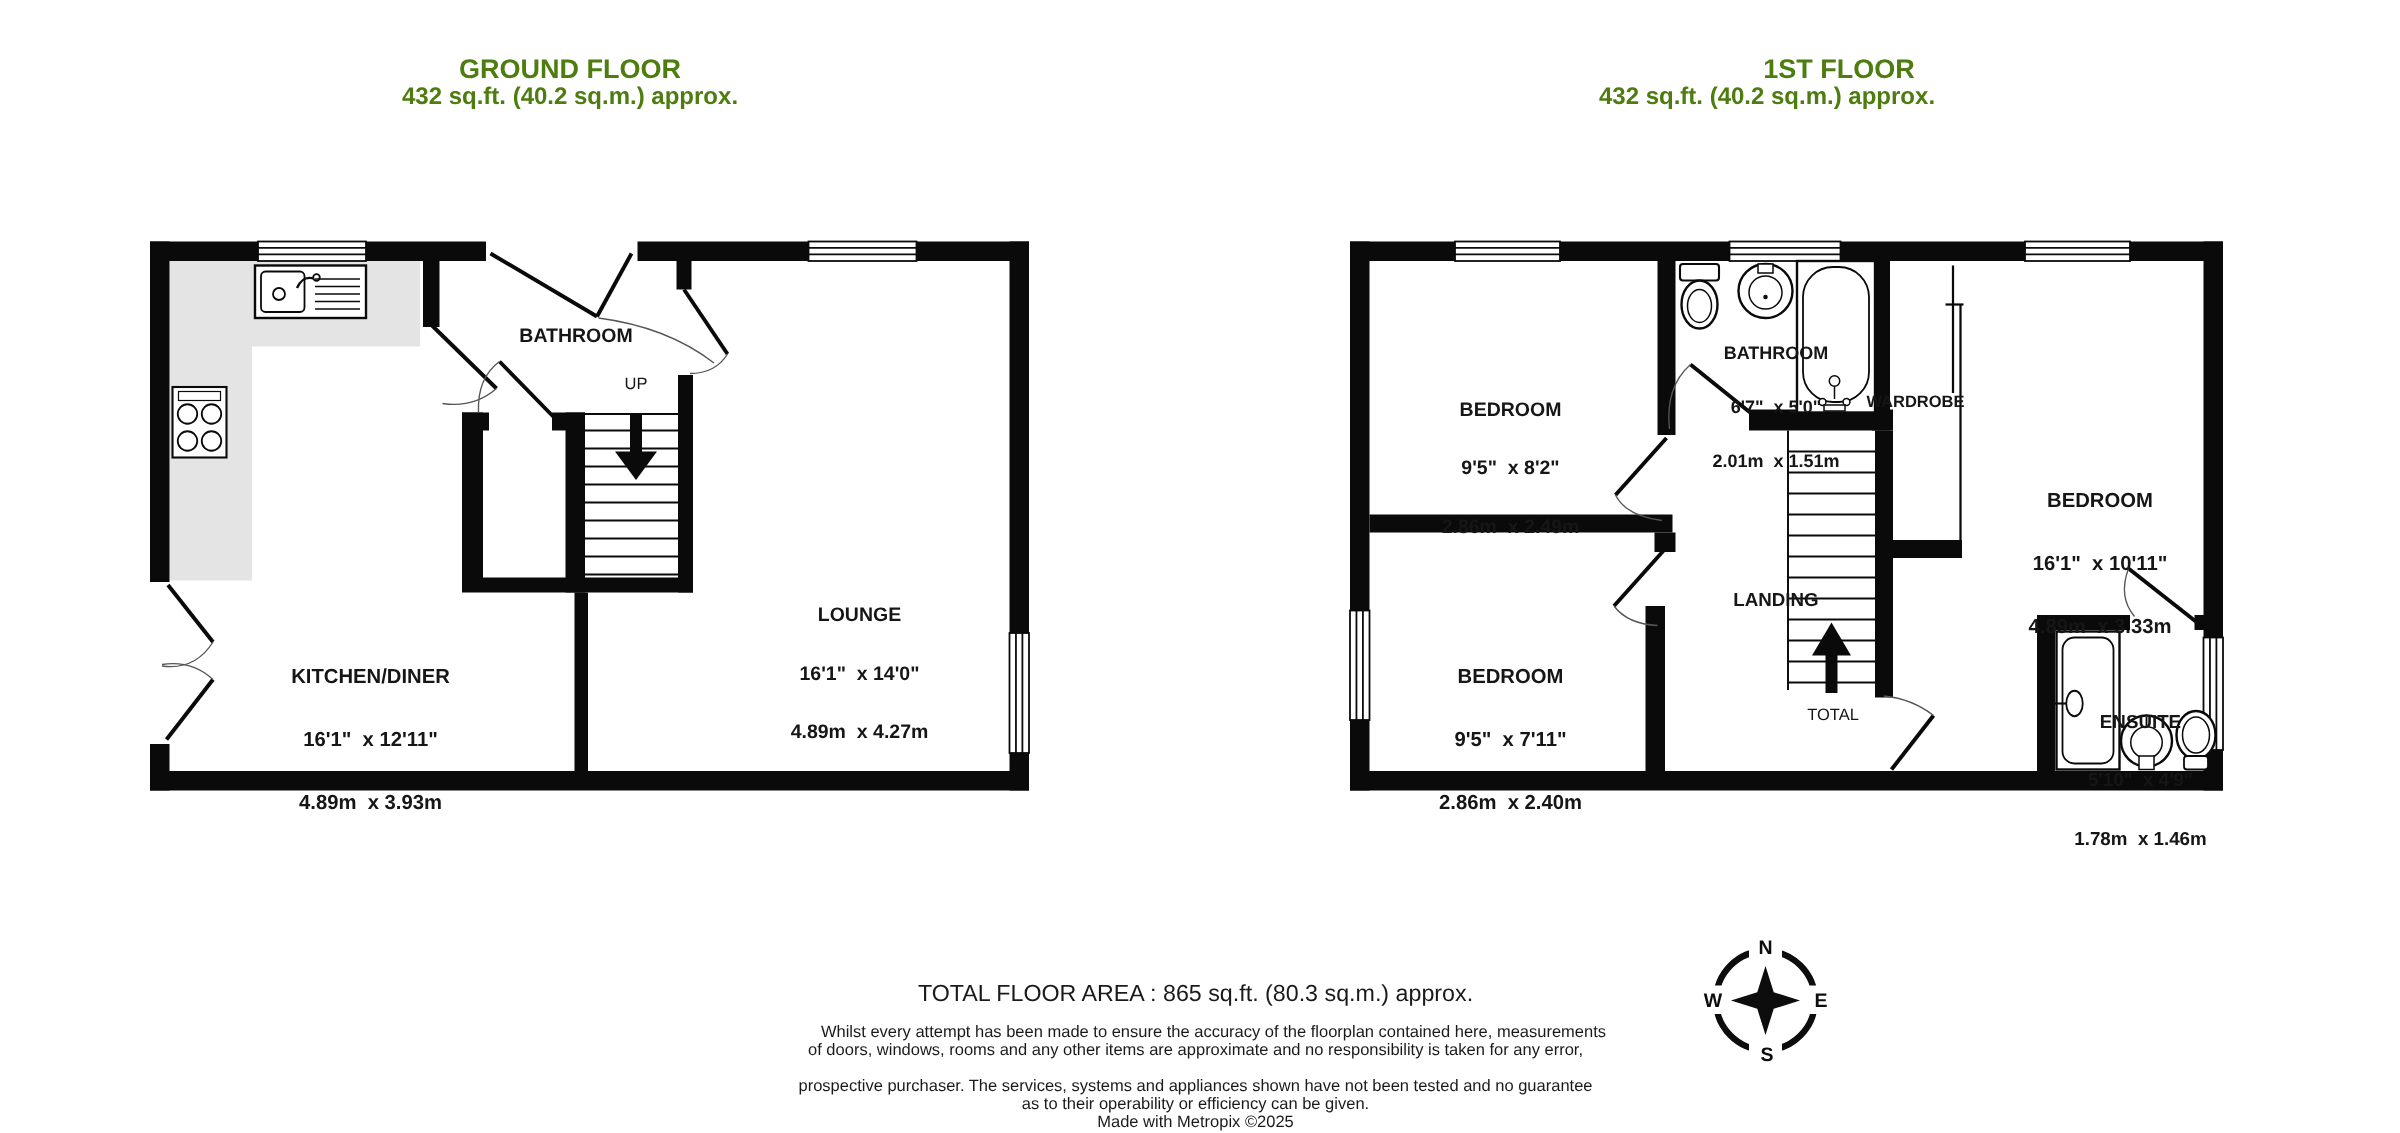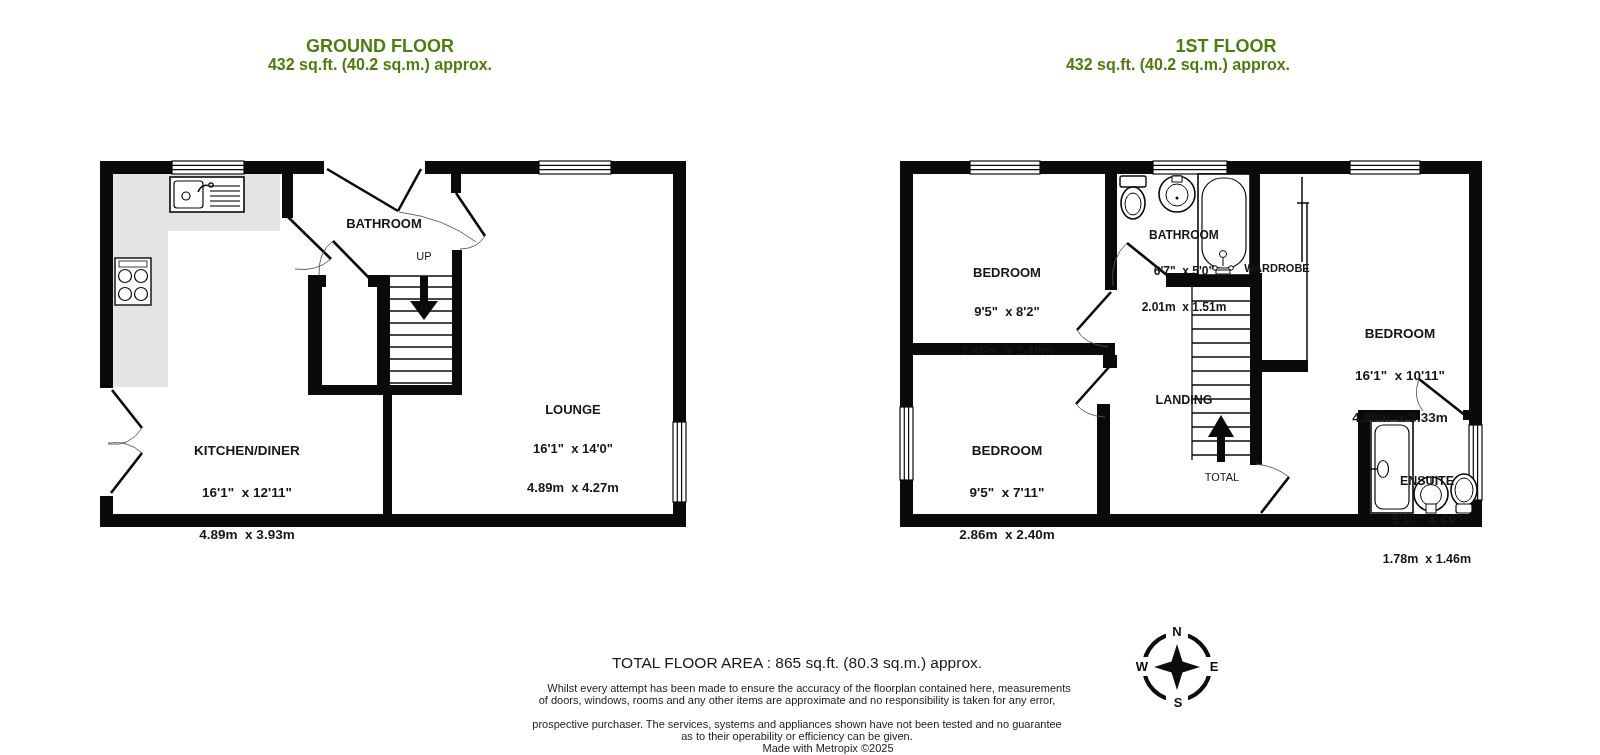--- a/index.html
+++ b/index.html
@@ -327,20 +327,20 @@
     <div>ENSUITE</div>
     <div>5'10"  x 4'9"</div>
     <div>1.78m  x 1.46m</div>
   </div>
 
   <div class="footer-line" style="left:797px;top:654px;font-size:15.5px;">TOTAL FLOOR AREA : 865 sq.ft. (80.3 sq.m.) approx.</div>
   <div class="footer-line" style="left:797px;top:682px;font-size:11px;line-height:12px;margin-left:12px;">Whilst every attempt has been made to ensure the accuracy of the floorplan contained here, measurements</div>
   <div class="footer-line" style="left:797px;top:694px;font-size:11px;line-height:12px;">of doors, windows, rooms and any other items are approximate and no responsibility is taken for any error,</div>
   <div class="footer-line" style="left:797px;top:718px;font-size:11px;line-height:12px;">prospective purchaser. The services, systems and appliances shown have not been tested and no guarantee</div>
   <div class="footer-line" style="left:797px;top:730px;font-size:11px;line-height:12px;">as to their operability or efficiency can be given.</div>
-  <div class="footer-line" style="left:797px;top:742px;font-size:11px;margin-left:31px;">Made with Metropix ©2025</div>
+  <div class="footer-line" style="left:797px;top:742px;font-size:11px;">Made with Metropix ©2025</div>
 
   <div class="compass-letter" style="left:1177px;top:624px;">N</div>
   <div class="compass-letter" style="left:1214px;top:659px;">E</div>
   <div class="compass-letter" style="left:1178px;top:695px;">S</div>
   <div class="compass-letter" style="left:1142px;top:659px;">W</div>
 
 </div>
 
 </body></html>

